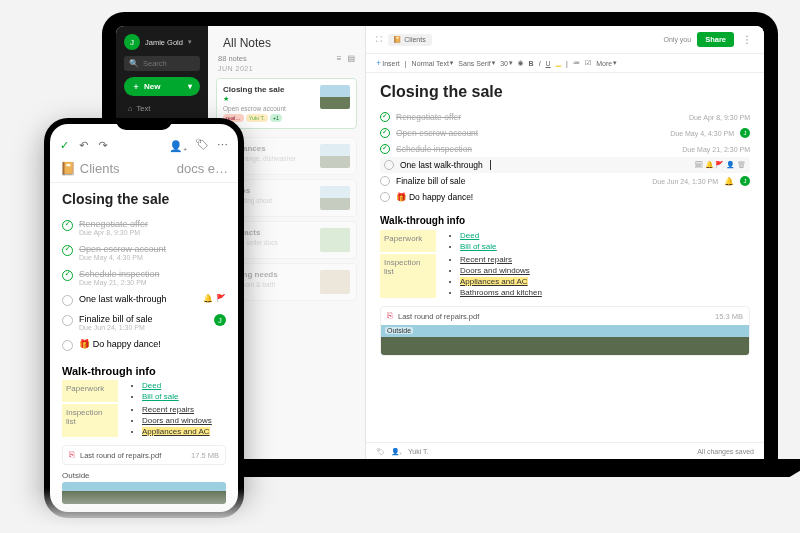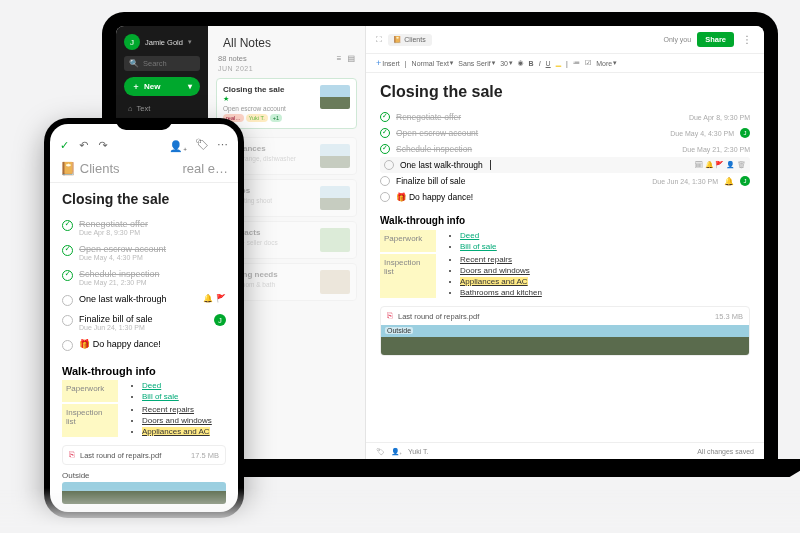--- a/index.html
+++ b/index.html
@@ -316,21 +316,21 @@
       <span class="ico">↶</span>
       <span class="ico">↷</span>
       <span class="grp">
         <span class="ico">👤₊</span>
         <span class="ico">🏷</span>
         <span class="ico">⋯</span>
       </span>
     </div>
     <div class="p-bread">
       <span>📔 <span>Clients</span></span>
-      <span>real e…</span>
+      <span>docs e…</span>
     </div>
     <div class="p-body">
       <h1>Closing the sale</h1>
 
       <div class="p-todo done">
           <span class="circle"></span>
           <div class="col">
             <span class="label">Renegotiate offer</span>
             <span class="due">Due Apr 8, 9:30 PM</span>
           </div>

